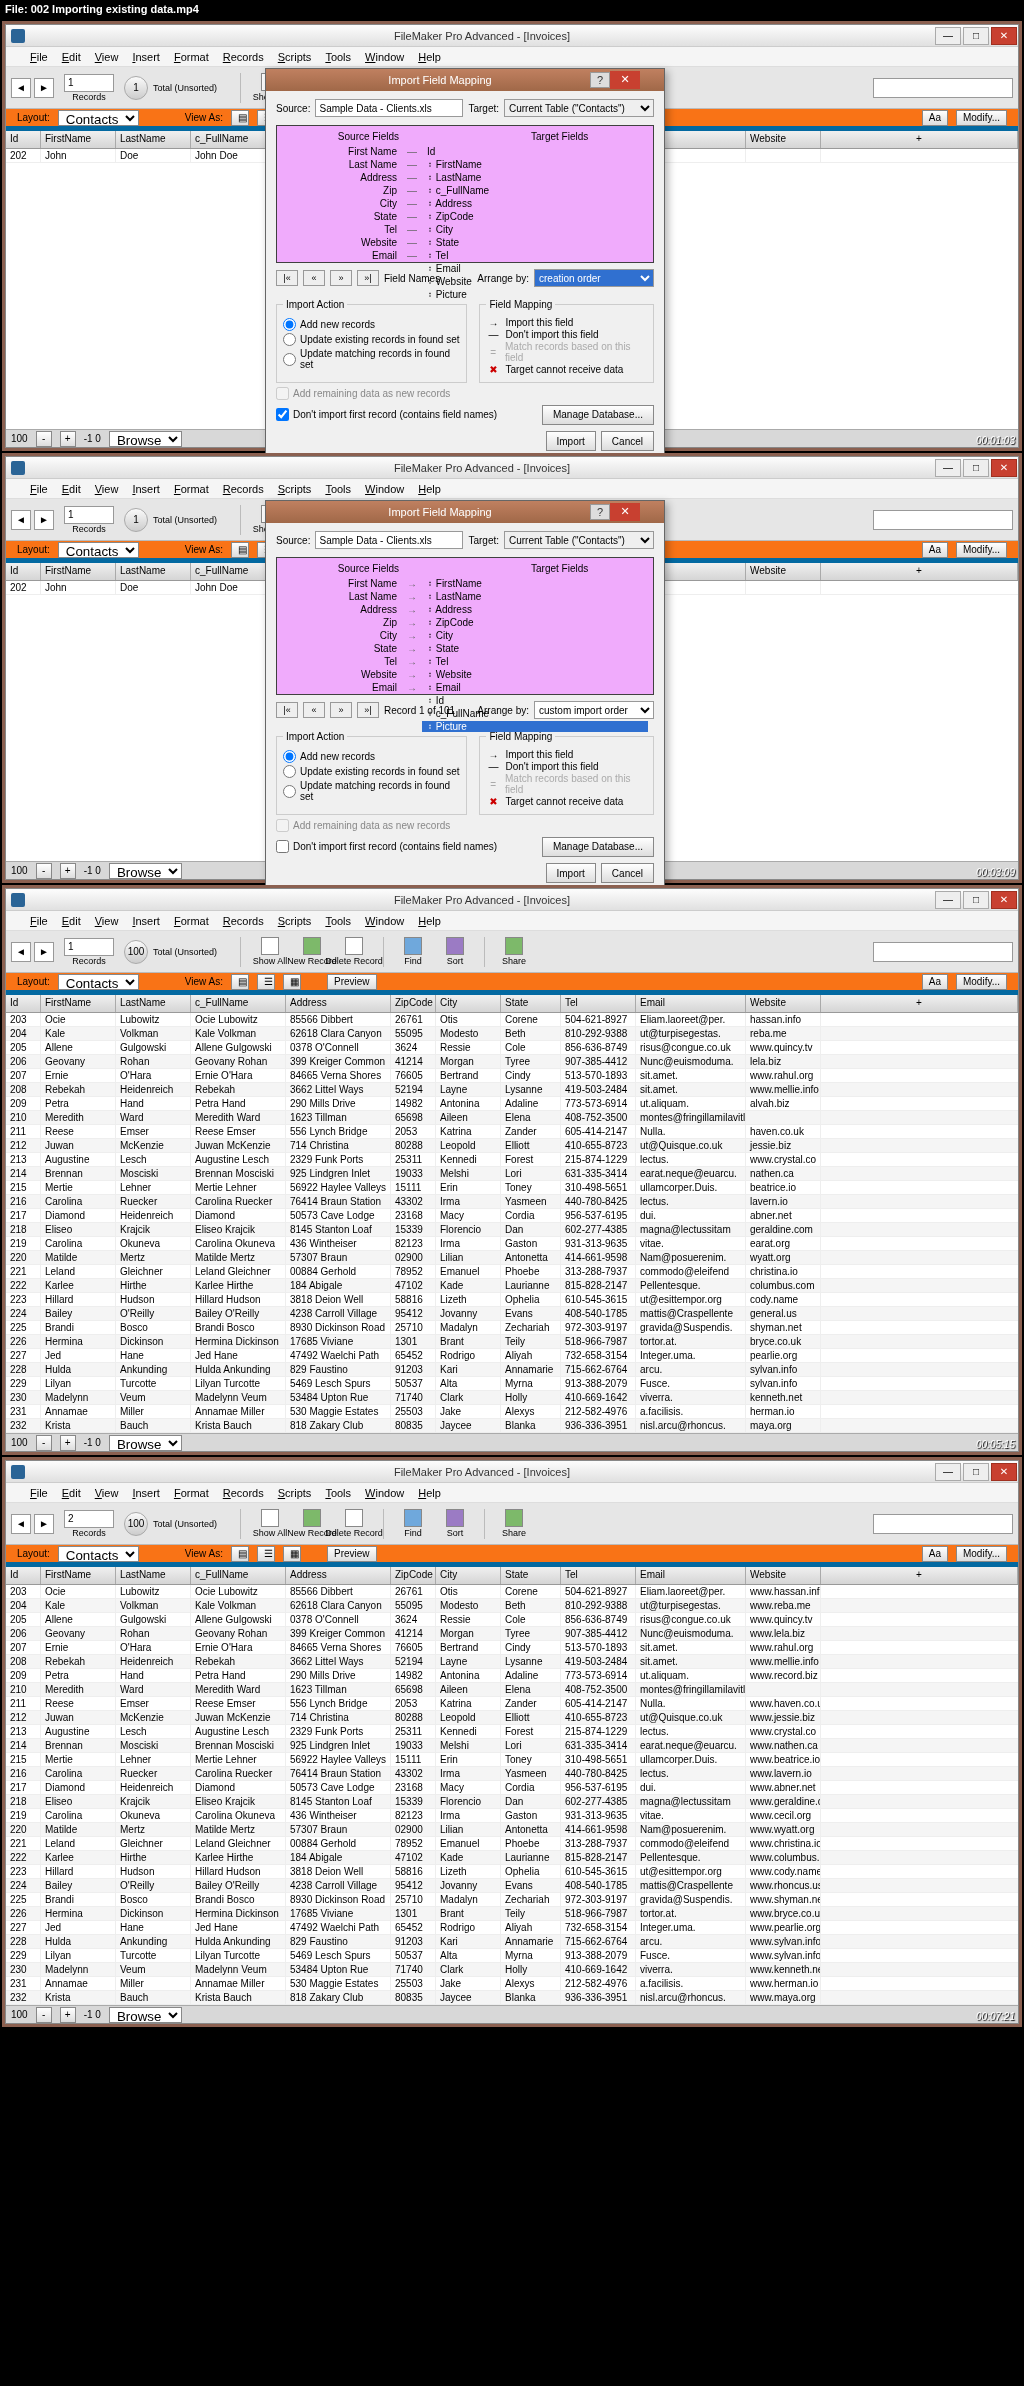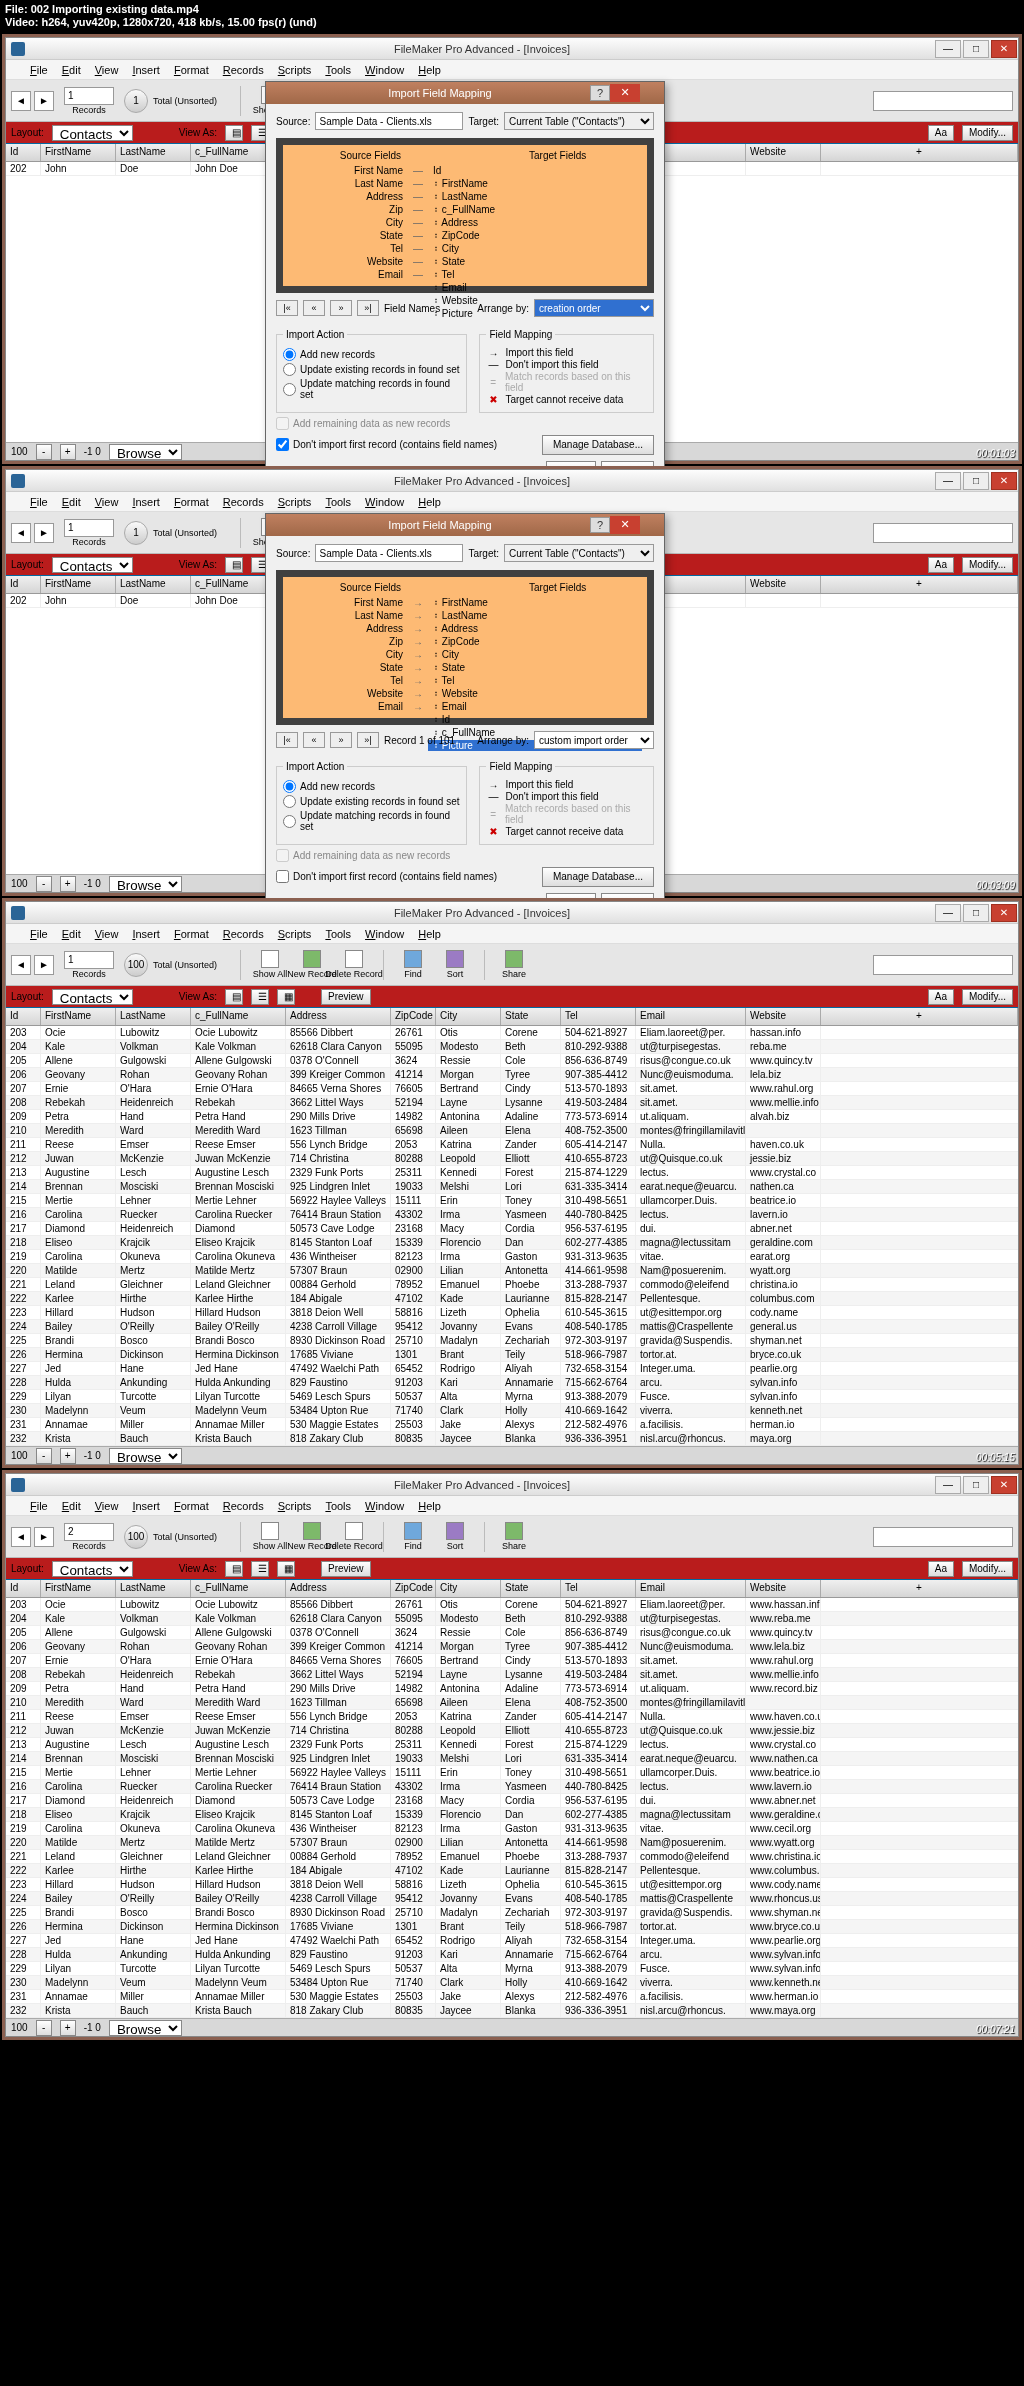--- a/index.html
+++ b/index.html
@@ -25,41 +25,41 @@
 .circ { width:24px; height:24px; border-radius:50%; background:linear-gradient(#fafafa,#ccc); border:1px solid #aaa; text-align:center; line-height:22px; font-size:10px; }
 .tb-sep { width:1px; height:30px; background:#bbb; margin:0 8px; }
 .tb-icon { display:flex; flex-direction:column; align-items:center; width:42px; cursor:pointer; }
 .tb-icon .ico { width:18px; height:18px; border:1px solid #888; background:#fff; margin-bottom:1px; }
 .tb-icon .ico.green { background:#7db96a; }
 .tb-icon .ico.purple { background:#9b7bc4; }
 .tb-icon .ico.blue { background:#6fa8dc; }
 .tb-icon .lbl { font-size:9px; white-space:nowrap; }
 .toolbar-spacer { flex:1; }
 .search-box { width:140px; height:20px; border:1px solid #999; background:#fff; }
-.layout-bar { background:#b91c1c; height:22px; display:flex; align-items:center; font-size:10px; border-bottom:1px solid #0369a1; padding:0 5px; gap:8px; }
+.layout-bar { background:#f97316; height:22px; display:flex; align-items:center; font-size:10px; border-bottom:5px solid #0369a1; padding:0 11px; gap:8px; }
 .layout-sel { border:1px solid #888; background:#fff; height:16px; padding:0 3px; }
 .sm-btn { border:1px solid #888; background:linear-gradient(#fff,#ddd); height:16px; padding:0 6px; font-size:10px; }
 .aa-btn { width:18px; }
 .col-headers { background:linear-gradient(#f0f0f0,#d5d5d5); height:18px; display:flex; font-size:10px; border-bottom:1px solid #999; }
 .ch { border-right:1px solid #aaa; padding:2px 4px; overflow:hidden; }
 .data-area { background:#fff; min-height:230px; font-size:10px; position:relative; }
 .data-row { display:flex; height:14px; border-bottom:1px solid #eee; }
 .dc { border-right:1px solid #eee; padding:0 4px; overflow:hidden; white-space:nowrap; text-overflow:clip; line-height:14px; }
 .data-row:nth-child(even) { background:#f5f5f5; }
 .status-bar { background:#d8d8d8; height:18px; display:flex; align-items:center; font-size:10px; padding:0 5px; gap:8px; border-top:1px solid #aaa; }
 .dialog { position:absolute; background:#f0f0f0; border:1px solid #666; box-shadow:3px 3px 8px rgba(0,0,0,0.3); font-size:11px; }
 .dlg-title { background:linear-gradient(#c08060,#a06848); color:#fff; height:22px; display:flex; align-items:center; padding:0 24px; }
 .dlg-title .t { flex:1; text-align:center; }
 .dlg-title .x { width:30px; height:18px; background:#c84030; text-align:center; line-height:16px; margin-left:auto; }
 .dlg-title .q { width:20px; background:#ddd; color:#333; border:1px solid #999; text-align:center; height:16px; line-height:14px; }
 .dlg-body { padding:8px 10px; }
 .src-row { display:flex; align-items:center; gap:5px; margin-bottom:8px; font-size:10px; }
 .src-row input { flex:1; border:1px solid #999; height:18px; padding:0 3px; font-size:10px; }
 .src-row select { width:150px; border:1px solid #999; height:18px; font-size:10px; }
-.mapping-area { border:7px solid #404040; background:#fdba74; padding:5px; height:155px; font-size:10px; }
+.mapping-area { border:1px solid #404040; background:#f0abfc; padding:5px; height:138px; font-size:10px; }
 .map-hdr { display:flex; font-weight:normal; margin-bottom:3px; }
 .map-hdr > div { flex:1; padding:0 5px; }
 .map-row { display:flex; align-items:center; height:13px; }
 .map-row .sf { width:120px; text-align:right; padding-right:5px; }
 .map-row .arr { width:20px; text-align:center; color:#666; }
 .map-row .tf { flex:1; padding-left:5px; }
 .map-row.sel .tf { background:#3070d0; color:#fff; }
 .map-nav { display:flex; align-items:center; gap:5px; margin:6px 0; font-size:10px; }
 .tiny-btn { border:1px solid #999; background:#eee; width:22px; height:16px; font-size:9px; }
 .arrange-sel { border:1px solid #999; height:18px; width:120px; font-size:10px; background:#3070d0; color:#fff; }
@@ -74,21 +74,20 @@
 .dlg-buttons { display:flex; justify-content:flex-end; gap:5px; margin-top:6px; }
 .dlg-btn { border:1px solid #888; background:linear-gradient(#fff,#ddd); padding:2px 10px; font-size:10px; height:20px; }
 .two-col { display:flex; gap:12px; }
 .ts { position:absolute; right:4px; bottom:2px; color:#fff; font-size:10px; font-style:italic; text-shadow:1px 1px 1px #000; }
 </style>
 </head>
 <body>
 
 <div class="video-info">
   <div>File: 002 Importing existing data.mp4</div>
-  <div>Video: h264, yuv420p, 1280x720, 418 kb/s, 15.00 fps(r) (und)</div>
 </div>
 
 <div id="frames">
     <div class="frame">
       <div class="app-window">
   <div class="titlebar">
     <div class="app-icon"></div>
     <div class="title">FileMaker Pro Advanced - [Invoices]</div>
     <div class="win-btns">
       <div class="wb">—</div>

